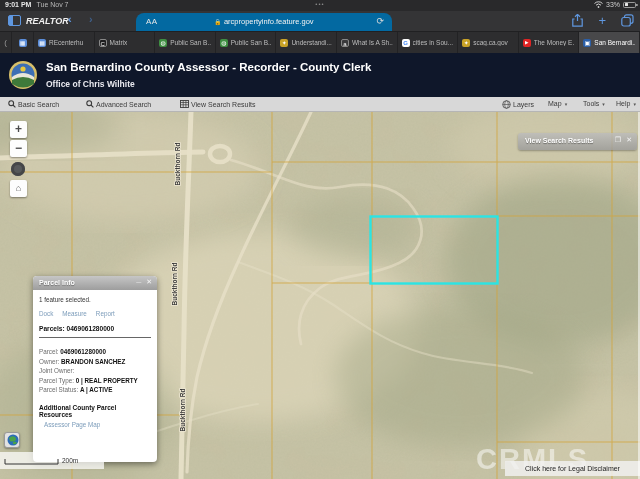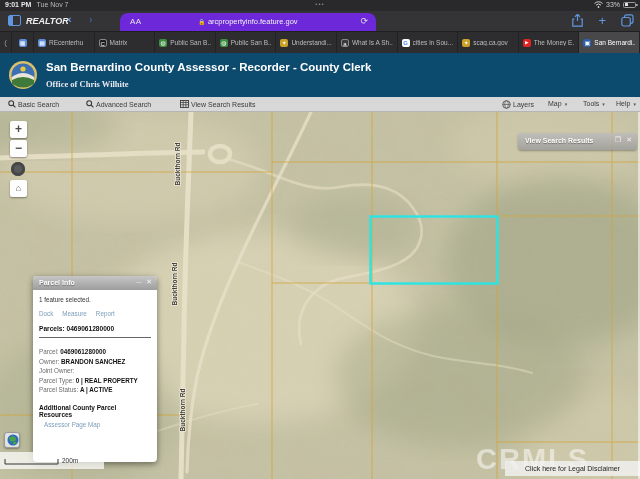--- a/index.html
+++ b/index.html
@@ -19,42 +19,42 @@
 
   
   .chrome { position:absolute; left:0; top:11px; width:640px; height:20px; background:#343436; }
   .chrome .blue { color:#5f97e0; }
   .paneicon { position:absolute; left:8px; top:4px; width:13px; height:11px; border:1.2px solid #5f97e0; border-radius:2px; }
   .paneicon::before { content:""; position:absolute; left:0; top:0; bottom:0; width:4px; background:#5f97e0; }
   .appname { position:absolute; left:26px; top:5px; font-size:9px; font-weight:bold; color:#f0f0f0;font-style:italic; }
   .navchev { position:absolute; top:2px; font-size:11px; font-weight:bold; }
   .back { left:68px; }
   .fwd  { left:89px; color:#3f5f8a; }
-  .urlpill { position:absolute; left:120px; top:2px; width:256px; height:28px; background:#6d28d9; border-radius:8px; color:#ececec; }
+  .urlpill { position:absolute; left:136px; top:2px; width:256px; height:28px; background:#0369a1; border-radius:8px; color:#ececec; }
   .urlpill .aa { position:absolute; left:10px; top:3.5px; font-size:8px; color:#e8e8e8; letter-spacing:0.5px; }
   .urlpill .addr { position:absolute; left:0; right:0; top:4px; text-align:center; font-size:7.5px; color:#f2f2f2; }
   .urlpill .lock { font-size:6px; color:#bdbdbd; margin-right:2px; }
   .urlpill .reload { position:absolute; right:8px; top:3px; font-size:9px; color:#dcdcdc; }
   .chromeicons { position:absolute; right:6px; top:3px; display:flex; gap:15px; align-items:center; }
 
   
   .tabbar { position:absolute; left:0; top:31px; width:640px; height:22px; background:#2d2d2f; display:flex; border-top:1px solid #202022; }
   .tabstub { width:12px; color:#9a9a9a; font-size:8px; line-height:22px; text-align:center; border-right:1px solid #222224; }
   .tab { flex:1 1 0; display:flex; align-items:center; gap:3px; padding:0 4px; border-right:1px solid #222224; overflow:hidden; white-space:nowrap; }
   .tab.icononly { flex:0 0 22px; justify-content:center; }
   .tab .fav { flex:0 0 8px; width:8px; height:8px; border-radius:2px; font-size:6px; line-height:8px; text-align:center; color:#fff; }
   .tab .tlabel { font-size:6.5px; color:#bdbdbd; overflow:hidden; }
   .tab.active { background:#48484a; }
   .tab.active .tlabel { color:#ffffff; }
 
   
-  .siteheader { position:absolute; left:0; top:53px; width:640px; height:44px; background:#0c4a6e; color:#fff; }
+  .siteheader { position:absolute; left:0; top:53px; width:640px; height:44px; background:#0f172a; color:#fff; }
   .seal { position:absolute; left:8px; top:7px; }
   .sh-title { position:absolute; left:46px; top:8px; font-size:11.5px; font-weight:bold; }
-  .sh-sub { position:absolute; left:46px; top:26px; font-size:8.5px; font-weight:bold; color:#e9e9ef;font-family:Liberation Serif, serif; }
+  .sh-sub { position:absolute; left:46px; top:26px; font-size:8.5px; font-weight:bold; color:#e9e9ef; }
 
   
   .sitetoolbar { position:absolute; left:0; top:97px; width:640px; height:15px; background:#d8d8d8; border-bottom:1px solid #b5b5b5; font-size:7px; color:#3a3a3a; }
   .sitetoolbar .item { position:absolute; top:3px; display:flex; align-items:center; gap:2px; cursor:default; }
   .caret { font-size:5px; color:#555; margin-left:1px; }
 
   
   .map { position:absolute; left:0; top:112px; width:640px; height:367px; overflow:hidden; background:#c8c2a4; }
   .mapsvg { position:absolute; left:0; top:0; }
 

